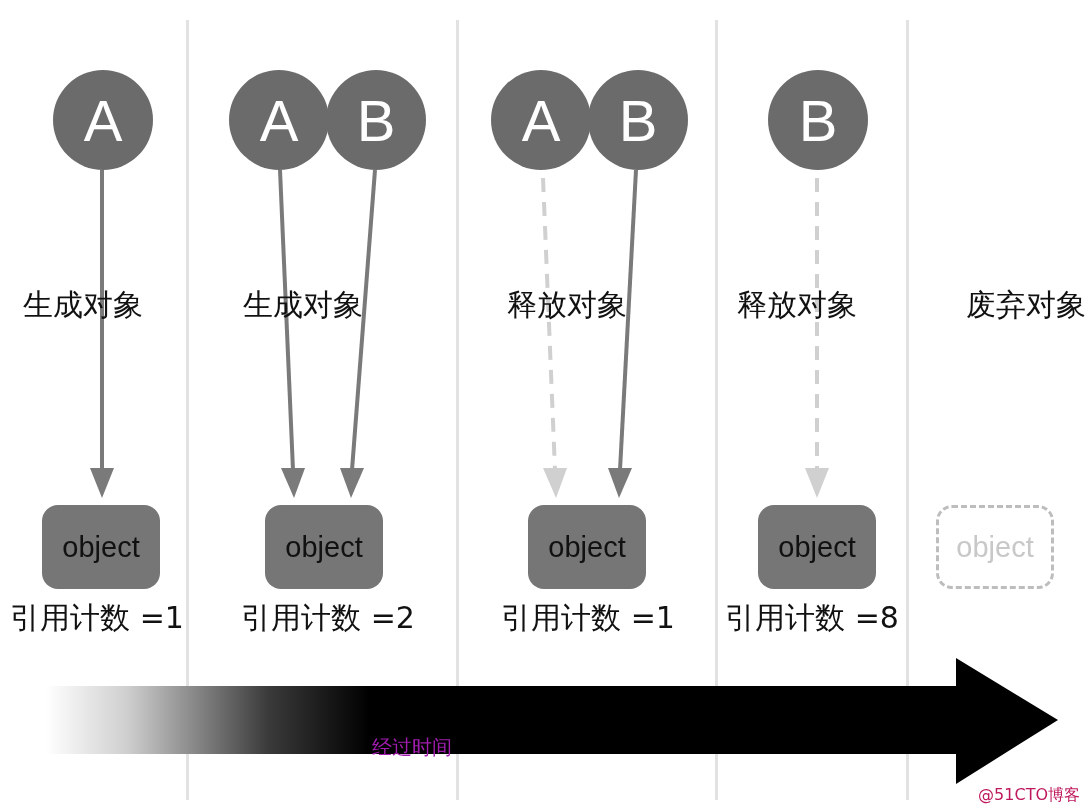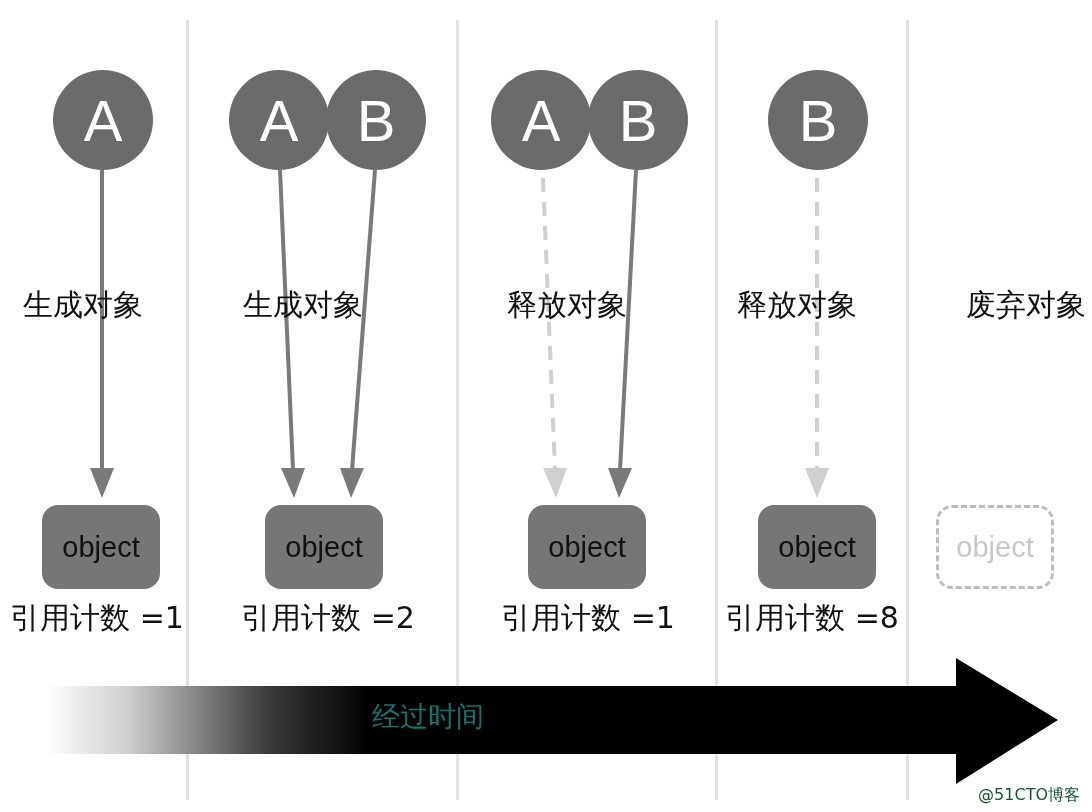--- a/index.html
+++ b/index.html
@@ -11,22 +11,22 @@
           background:#6b6b6b; color:#fff; display:flex; align-items:center; justify-content:center;
           font-family:"Liberation Sans", sans-serif; font-size:58px; }
   .stage-label { position:absolute; top:285px; font-size:30px; font-weight:normal; color:#111;
                  width:160px; text-align:left; }
   .obj { position:absolute; top:505px; width:118px; height:84px; border-radius:16px;
          background:#767676; color:#111; display:flex; align-items:center; justify-content:center;
          font-family:"Liberation Sans", sans-serif; font-size:29px; }
   .obj.ghost { background:transparent; border:3px dashed #bdbdbd; color:#c8c8c8; box-sizing:border-box; }
   .count { position:absolute; top:598px; font-size:30px; color:#111; width:200px; text-align:center; }
   .timeline { position:absolute; left:46px; top:658px; width:1012px; height:126px; }
-  .timeline-label { position:absolute; left:372px; top:698px; color:#0f766e; font-size:28px; }
-  .watermark { position:absolute; right:12px; bottom:6px; color:#14532d; font-size:16px; }
+  .timeline-label { position:absolute; left:372px; top:734px; color:#a21caf; font-size:20px; }
+  .watermark { position:absolute; right:12px; bottom:6px; color:#be185d; font-size:16px; }
 </style>
 </head>
 <body>
 
 <div class="divider" style="left:186px"></div>
 <div class="divider" style="left:456px"></div>
 <div class="divider" style="left:715px"></div>
 <div class="divider" style="left:906px"></div>
 
 <svg class="lines" viewBox="0 0 1092 812">

